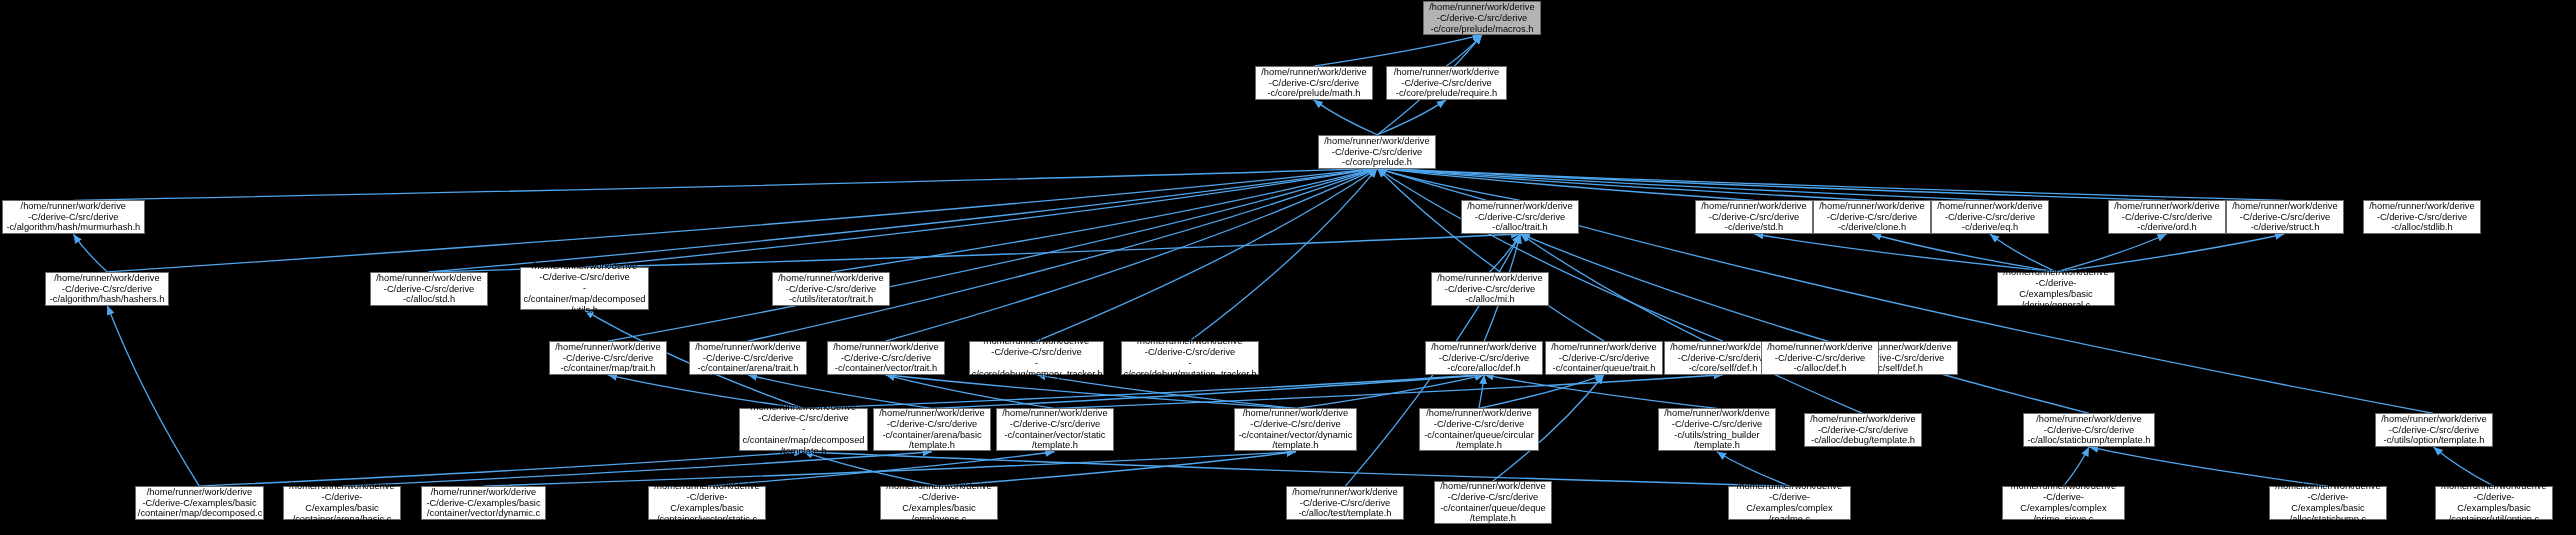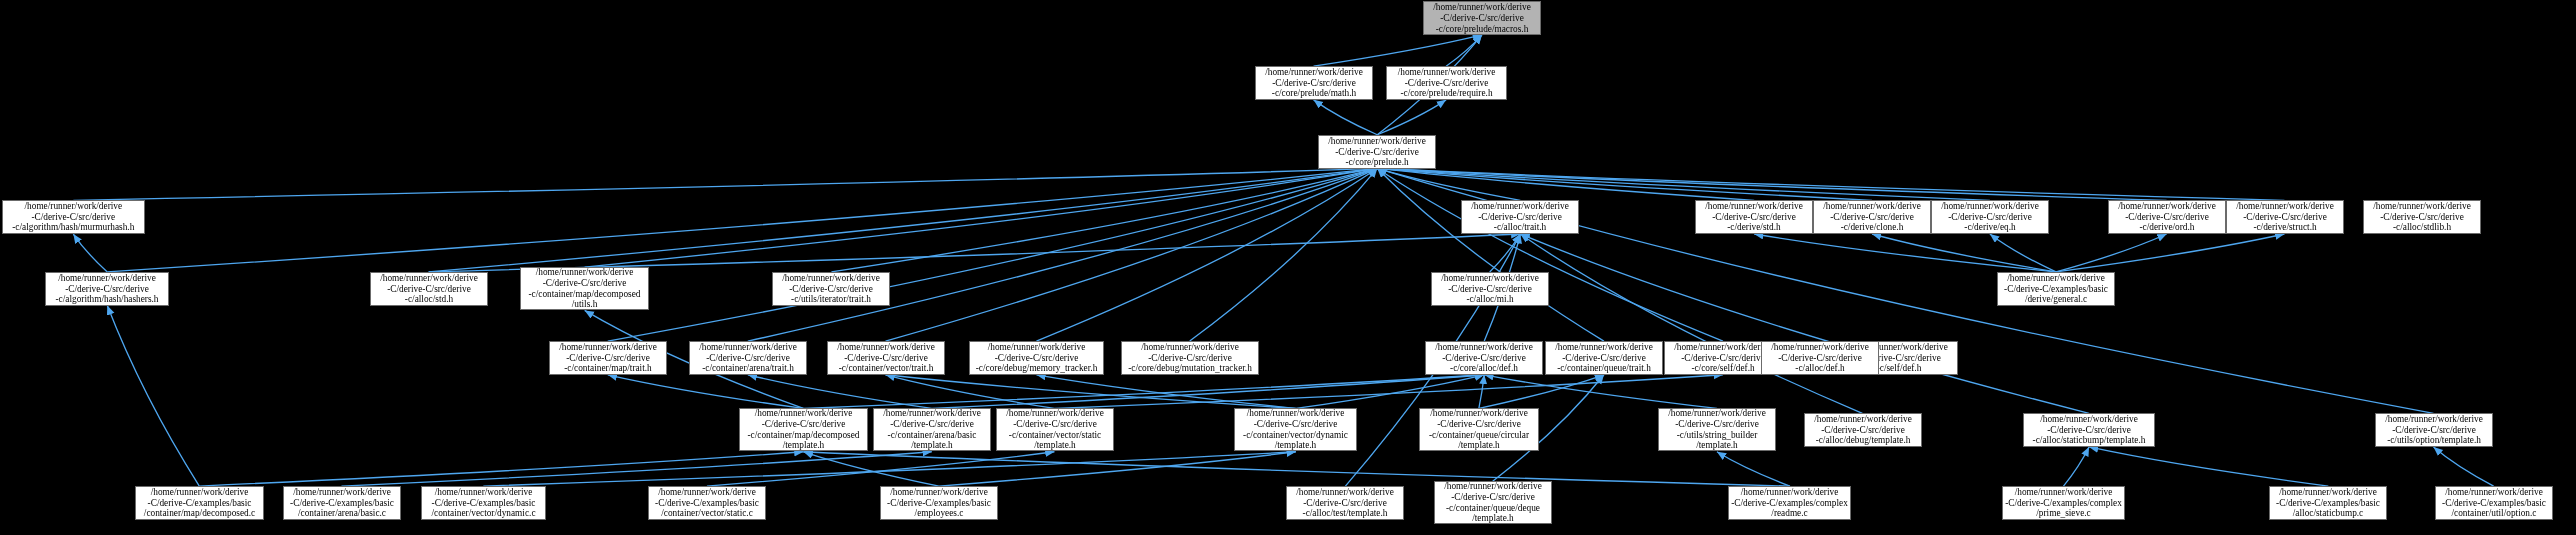--- a/index.html
+++ b/index.html
@@ -1,17 +1,17 @@
 <!DOCTYPE html>
 <html style="font-size:9.6px"><head>
 <meta charset="utf-8">
 <style>
   html,body{margin:0;padding:0;background:#000;}
   #canvas{position:relative;width:2576px;height:536px;background:#000;
-          font-family:Liberation Serif, serif;overflow:hidden;}
+          font-family:Liberation Sans, sans-serif;overflow:hidden;}
   svg#edges{position:absolute;left:0;top:0;width:2576px;height:536px;}
   .node{position:absolute;box-sizing:border-box;background:#ffffff;
         border:0.9px solid #6b6b6b;color:#000;display:flex;align-items:center;
         justify-content:center;text-align:center;font-size:9.3px;line-height:1.18;
         padding:1.2px 1.8px;white-space:pre-line;z-index:5;}
   .node.root{background:#b3b3b3;}
   .node span{display:block;width:100%;}
 </style>
 </head>
 <body>

